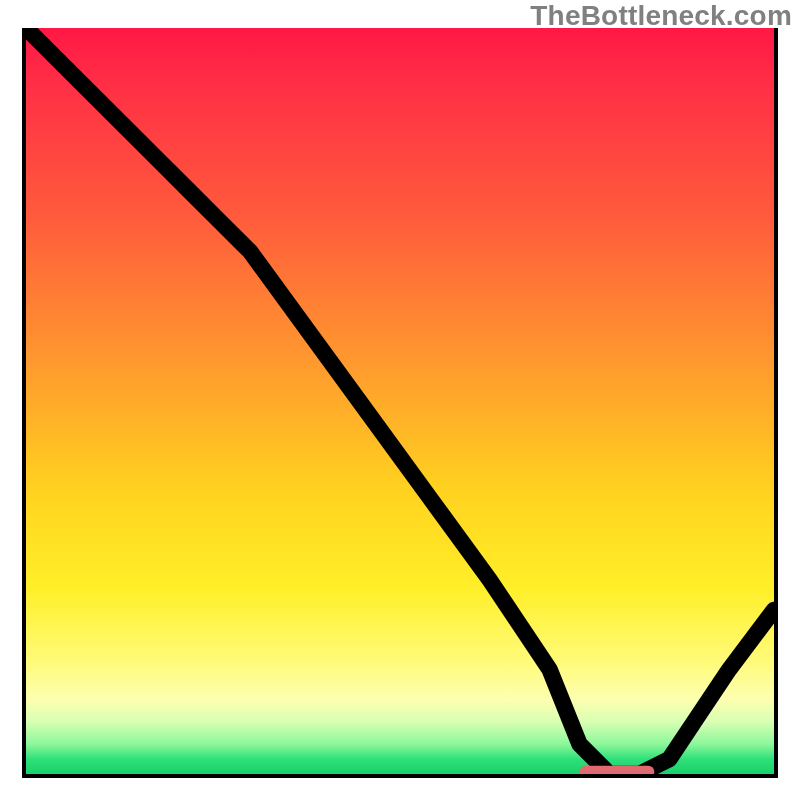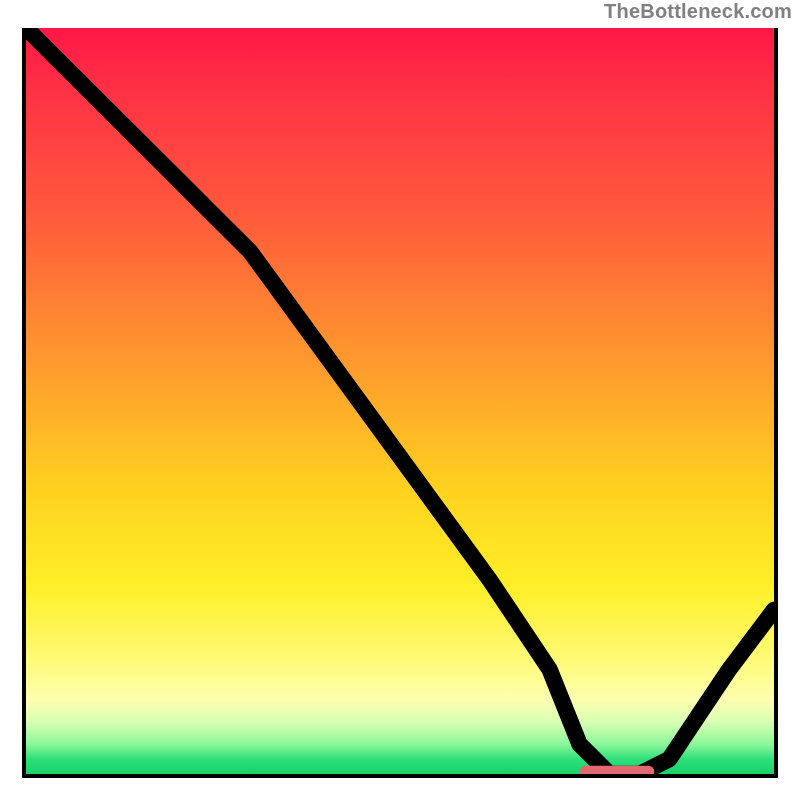--- a/index.html
+++ b/index.html
@@ -12,21 +12,21 @@
   }
   .stage {
     position: relative;
     width: 800px;
     height: 800px;
   }
   .attribution {
     position: absolute;
     top: 0px;
     right: 8px;
-    font-size: 20px;
+    font-size: 28px;
     font-weight: 600;
     color: #808080;
     letter-spacing: 0.2px;
   }
   
   .plot {
     position: absolute;
     left: 22px;
     top: 28px;
     width: 756px;   

